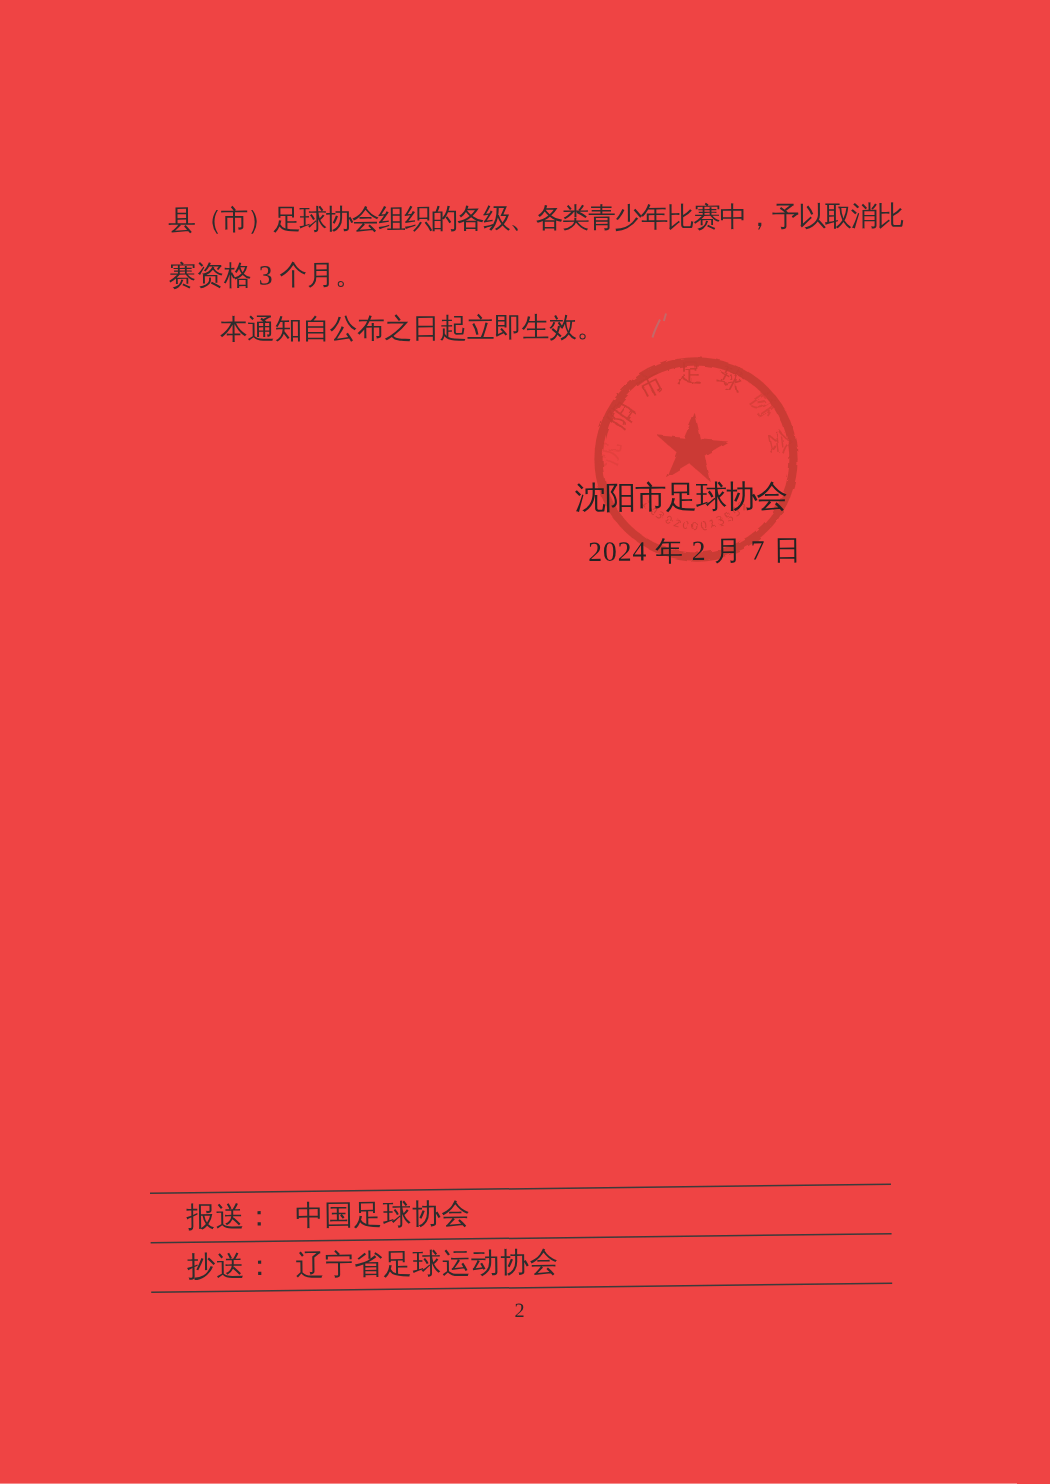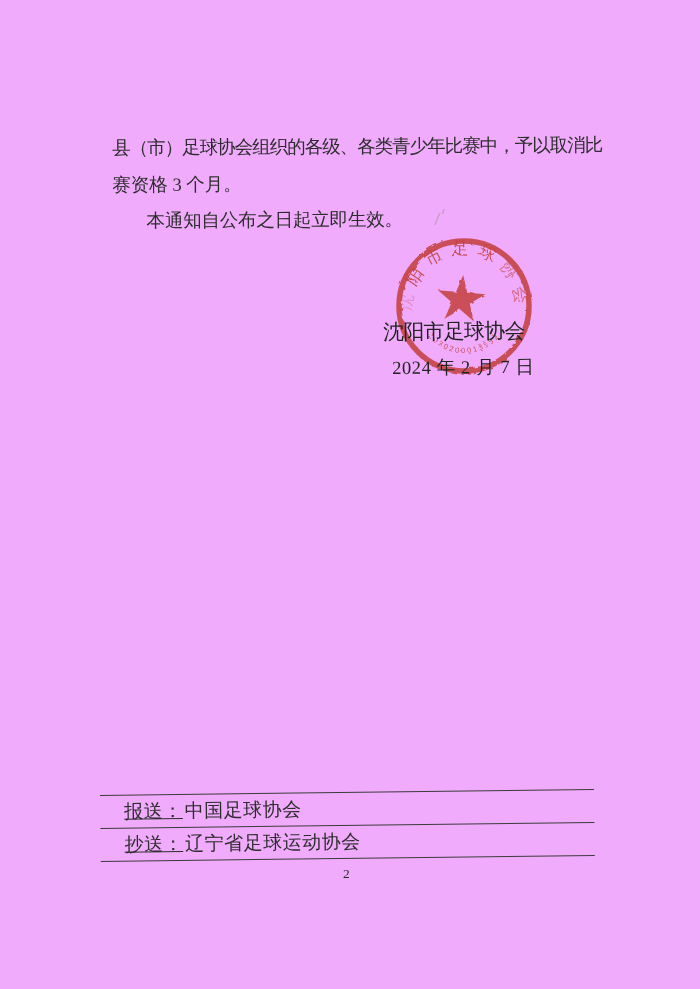--- a/index.html
+++ b/index.html
@@ -5,21 +5,21 @@
   html,body{margin:0;padding:0;}
   body{
     width:700px;height:989px;
     background:#ffffff;
     font-family:"Liberation Serif","DejaVu Serif",serif;
     overflow:hidden;
   }
   .page{
     position:relative;
     width:700px;height:989px;
-    background:#f0abfc;
+    background:#ef4444;
   }
   
   .body-text{
     position:absolute;
     left:112px;top:130px;
     width:500px;
     color:#2d2d2d;
     font-size:18.5px;
     line-height:36.5px;
     transform:rotate(-0.35deg);
@@ -70,21 +70,21 @@
     padding:4px 0 4px 24px;
     font-size:19px;
     letter-spacing:0.5px;
     height:24px;
     display:flex;
     align-items:center;
     white-space:nowrap;
   }
   .footer-row.first{border-bottom:1.6px solid #3b3b3b;}
   .footer{border-bottom:1.7px solid #3b3b3b;}
-  .footer-label{margin-right:2px;text-decoration:underline;}
+  .footer-label{margin-right:14px;}
   
   .page-number{
     position:absolute;
     left:343px;top:866px;
     font-size:13.5px;
     color:#2a2a2a;
   }
 </style>
 </head>
 <body>

